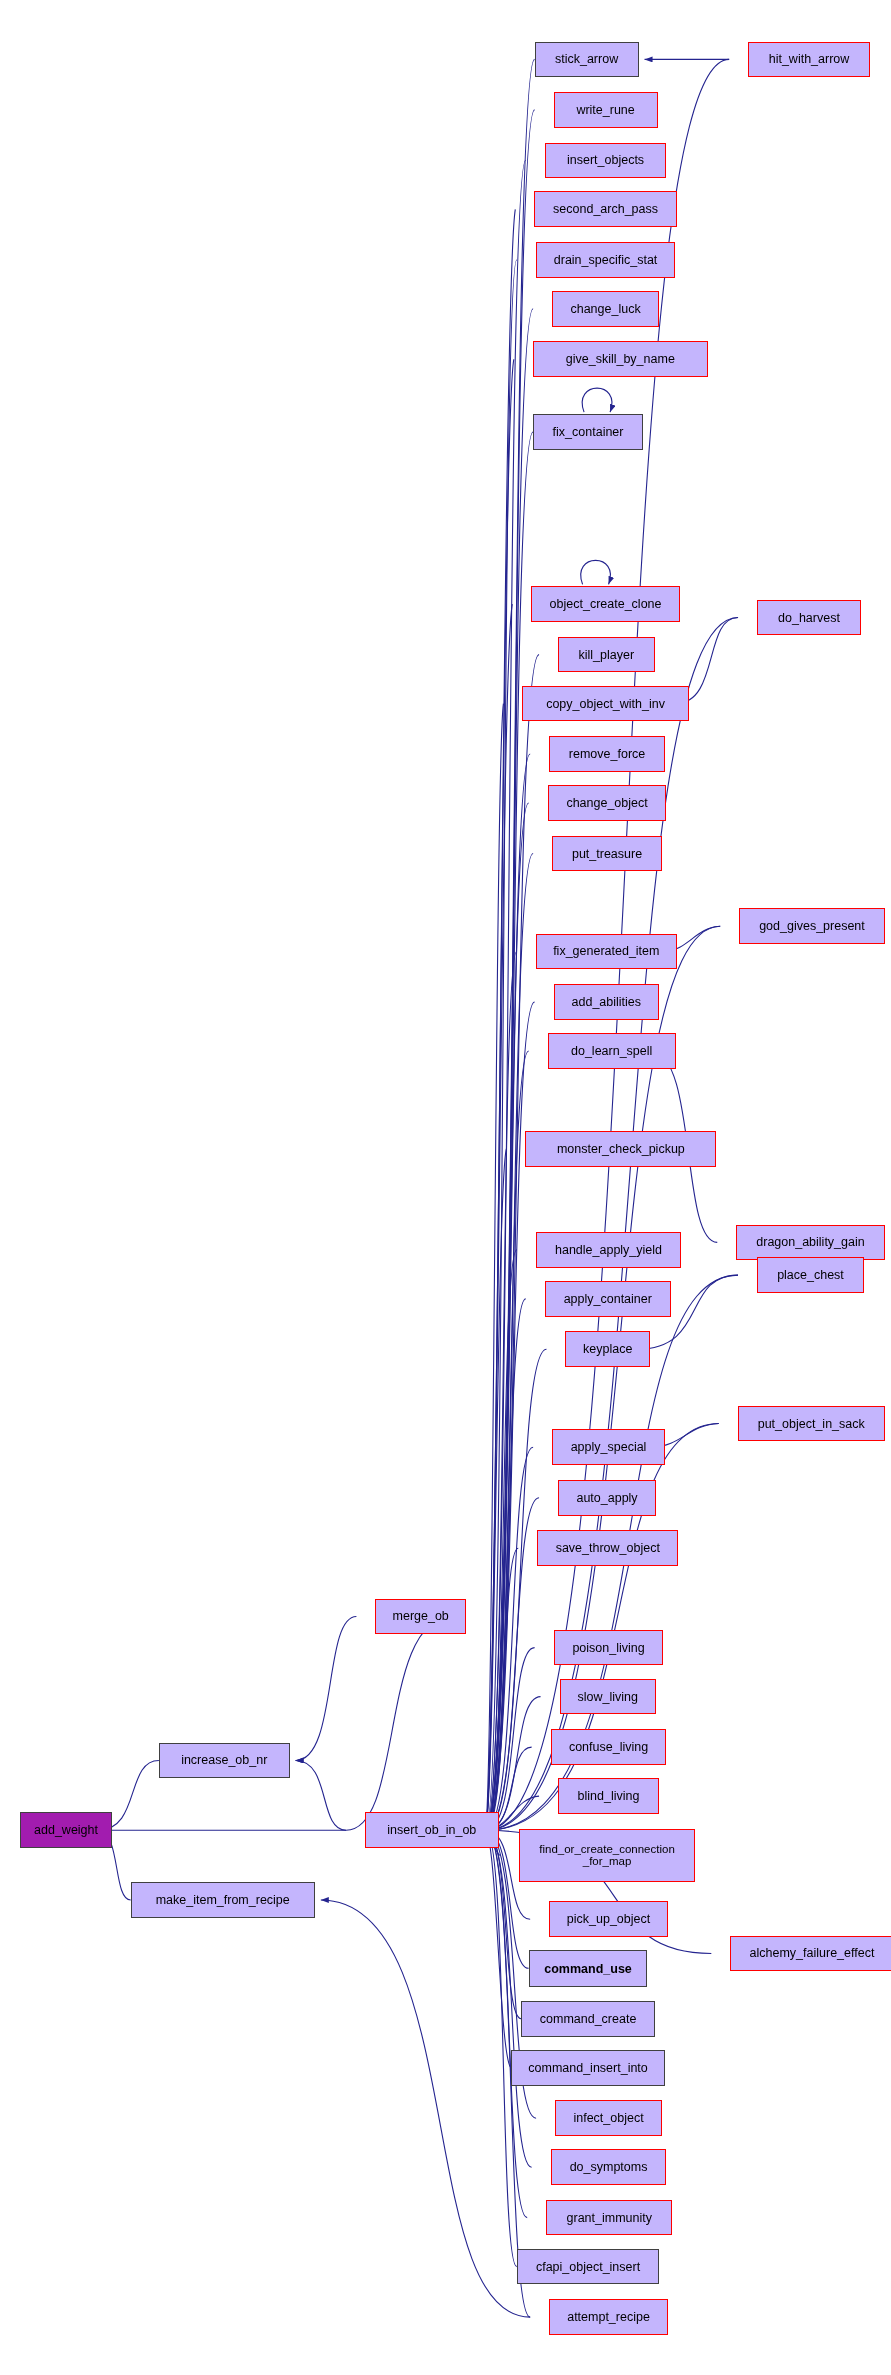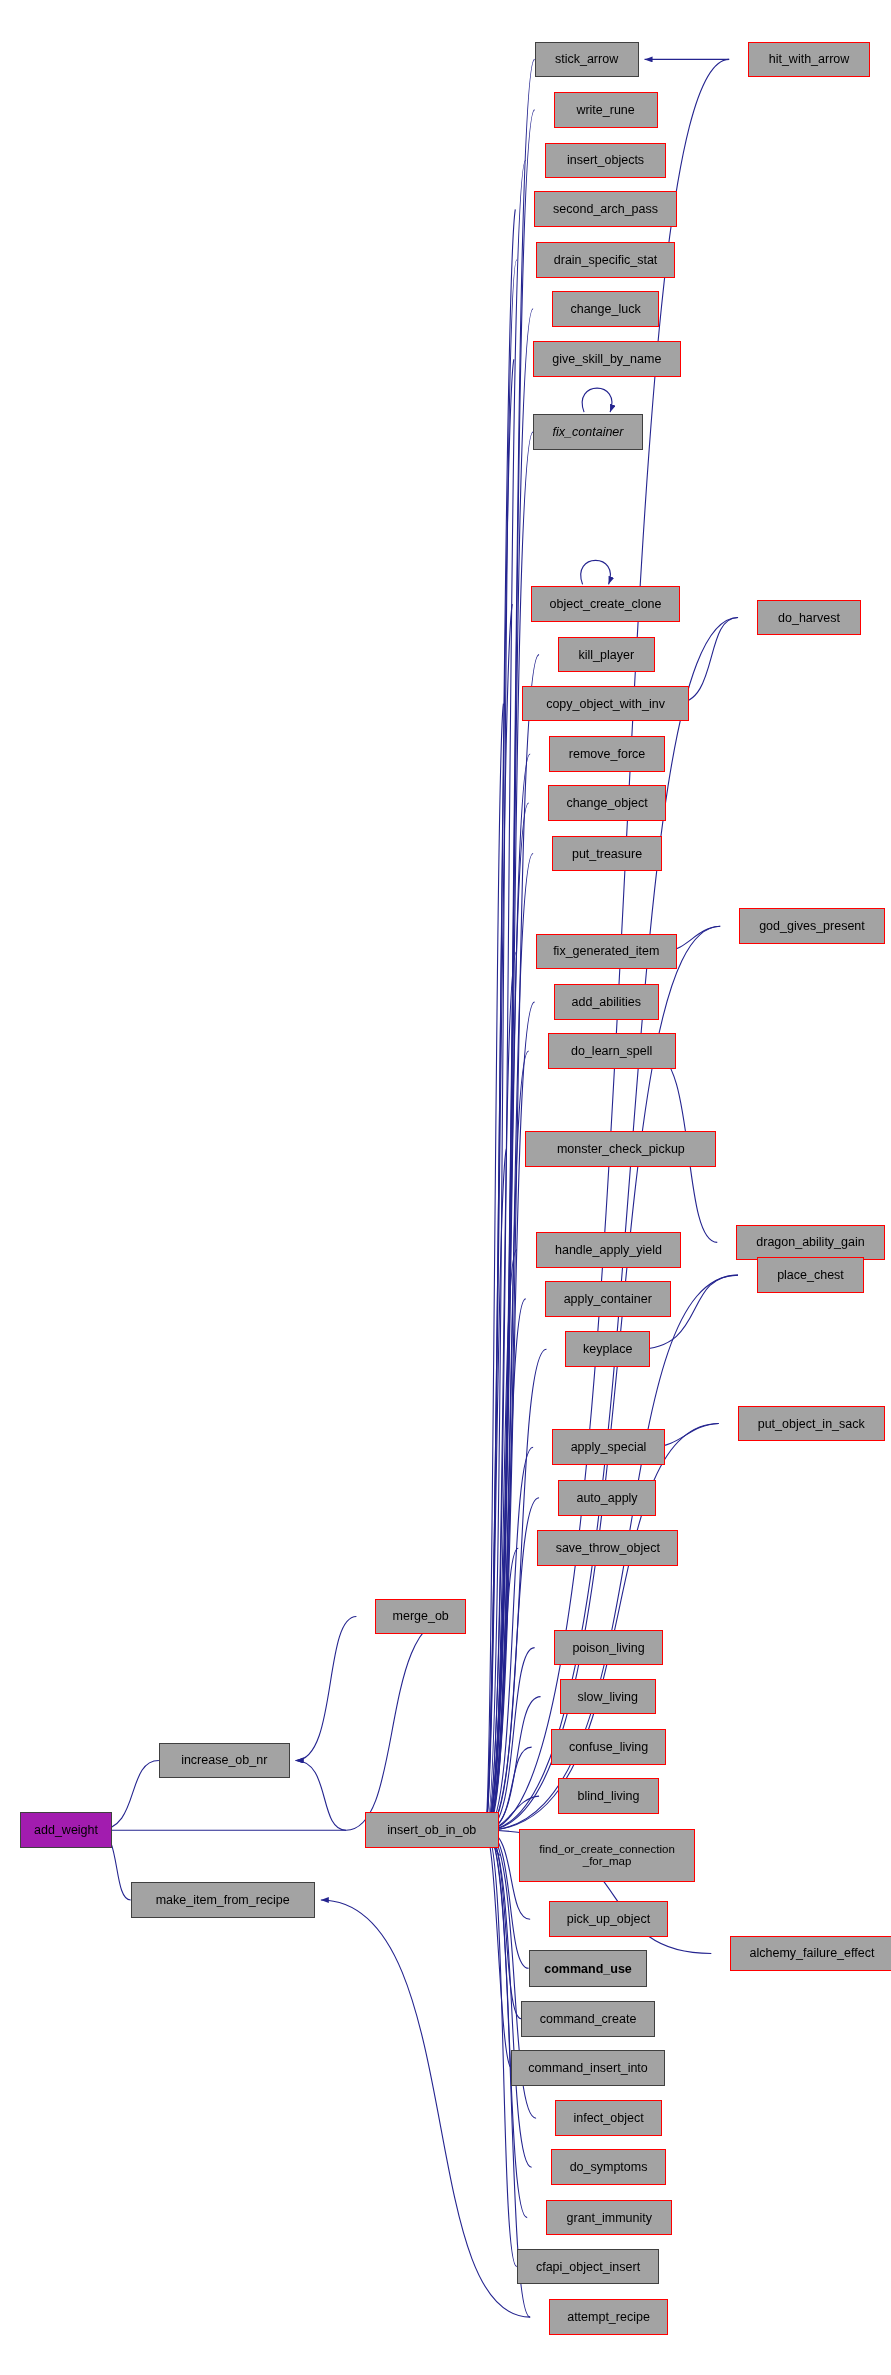--- a/index.html
+++ b/index.html
@@ -1,20 +1,20 @@
 <!DOCTYPE html>
 <html><head>
 <meta charset="utf-8">
 <style>
   html,body{margin:0;padding:0;background:#ffffff;}
   #canvas{position:relative;width:891px;height:2375px;background:#ffffff;
           font-family:"Liberation Sans","DejaVu Sans",sans-serif;overflow:hidden;}
   svg#edges{position:absolute;left:0;top:0;width:891px;height:2375px;}
   .node{position:absolute;box-sizing:border-box;display:flex;align-items:center;
-        justify-content:center;text-align:center;background:#a3a3a3;
+        justify-content:center;text-align:center;background:#c4b5fd;
         font-size:12.5px;color:#000000;line-height:1.12;white-space:pre-line;
         letter-spacing:0px;}
   .node.red{border:1.6px solid #ff0000;margin-left:19px;}
   .node.black{border:1.6px solid #404040;}
   .node.gray{border:1.6px solid #404040;background:#a21caf;margin-left:20px;}
 </style>
 </head>
 <body>
 
 <div id="canvas">
@@ -91,22 +91,22 @@
       <div class="node black" style="left: 158.895px; top: 1742.66px; width: 130.68px; height: 35.625px;">increase_ob_nr</div>
       <div class="node black" style="left: 130.68px; top: 1882.19px; width: 184.14px; height: 35.625px;">make_item_from_recipe</div>
       <div class="node red" style="left: 346.005px; top: 1812.42px; width: 133.65px; height: 35.625px;">insert_ob_in_ob</div>
       <div class="node red" style="left: 356.4px; top: 1598.67px; width: 90.585px; height: 35.625px;">merge_ob</div>
       <div class="node black" style="left: 534.6px; top: 41.5625px; width: 103.95px; height: 35.625px;">stick_arrow</div>
       <div class="node red" style="left: 534.6px; top: 92.0312px; width: 103.95px; height: 35.625px;">write_rune</div>
       <div class="node red" style="left: 525.69px; top: 142.5px; width: 121.77px; height: 35.625px;">insert_objects</div>
       <div class="node red" style="left: 515.295px; top: 191.484px; width: 142.56px; height: 35.625px;">second_arch_pass</div>
       <div class="node red" style="left: 516.78px; top: 241.953px; width: 139.59px; height: 35.625px;">drain_specific_stat</div>
       <div class="node red" style="left: 533.115px; top: 290.938px; width: 106.92px; height: 35.625px;">change_luck</div>
-      <div class="node red" style="left: 513.81px; top: 341.406px; width: 148px; height: 35.625px;">give_skill_by_name</div>
-      <div class="node black" style="left: 533.115px; top: 414.141px; width: 109.89px; height: 35.625px; font-style: italic;">fix_container</div>
+      <div class="node red" style="left: 513.81px; top: 341.406px; width: 175px; height: 35.625px;">give_skill_by_name</div>
+      <div class="node black" style="left: 533.115px; top: 414.141px; width: 109.89px; height: 35.625px;">fix_container</div>
       <div class="node red" style="left: 512.325px; top: 586.328px; width: 148.5px; height: 35.625px;">object_create_clone</div>
       <div class="node red" style="left: 539.055px; top: 636.797px; width: 96.525px; height: 35.625px;">kill_player</div>
       <div class="node red" style="left: 503.415px; top: 685.781px; width: 166.32px; height: 35.625px;">copy_object_with_inv</div>
       <div class="node red" style="left: 530.145px; top: 736.25px; width: 115.83px; height: 35.625px;">remove_force</div>
       <div class="node red" style="left: 528.66px; top: 785.234px; width: 118.8px; height: 35.625px;">change_object</div>
       <div class="node red" style="left: 533.115px; top: 835.703px; width: 109.89px; height: 35.625px;">put_treasure</div>
       <div class="node red" style="left: 516.78px; top: 933.672px; width: 141.075px; height: 35.625px;">fix_generated_item</div>
       <div class="node red" style="left: 534.6px; top: 984.141px; width: 105.435px; height: 35.625px;">add_abilities</div>
       <div class="node red" style="left: 528.66px; top: 1033.12px; width: 128px; height: 35.625px;">do_learn_spell</div>
       <div class="node red" style="left: 506.385px; top: 1131.09px; width: 191px; height: 35.625px;">monster_check_pickup</div>

